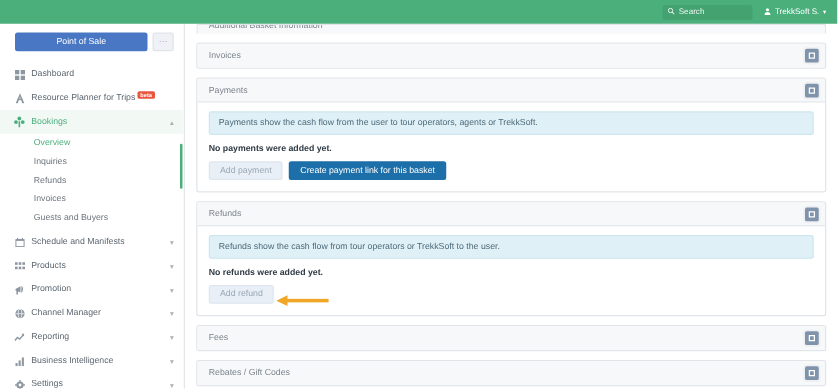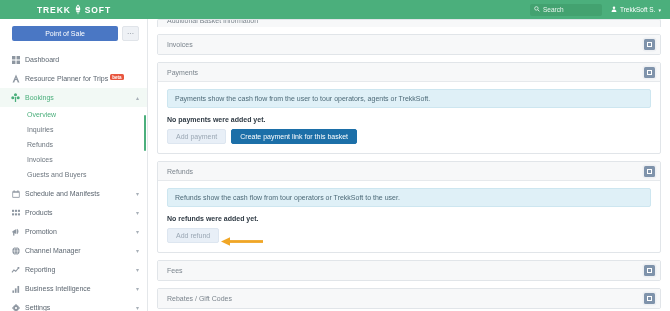--- a/index.html
+++ b/index.html
@@ -194,32 +194,20 @@
 
   .arrow-annot {
     position: absolute; left: 54px; top: 3.5px;
     width: 42px; height: 9px;
   }
 </style>
 </head>
 <body>
 
 <div class="topbar">
-  <div class="logo">
-    <span>TREKK</span>
-    <span class="logo-icon">
-      <svg width="8" height="11" viewBox="0 0 8 11">
-        <path d="M4 0.4 C5.9 2.1 6.6 4.3 6.1 6.3 L1.9 6.3 C1.4 4.3 2.1 2.1 4 0.4 Z" fill="#ffffff"></path>
-        <circle cx="4" cy="3.1" r="0.9" fill="#4BAF7C"></circle>
-        <path d="M1.9 6.6 L6.1 6.6 L5.4 8.2 L2.6 8.2 Z" fill="#ffffff"></path>
-        <path d="M3.2 8.6 L4.8 8.6 L4 10.7 Z" fill="#ffffff" opacity="0.8"></path>
-      </svg>
-    </span>
-    <span>SOFT</span>
-  </div>
   <div class="topbar-right">
     <div class="search-box">
       <span>
         <svg width="6" height="6" viewBox="0 0 10 10">
           <circle cx="4" cy="4" r="2.9" fill="none" stroke="#eaf6ef" stroke-width="1.3"></circle>
           <line x1="6.2" y1="6.2" x2="9" y2="9" stroke="#eaf6ef" stroke-width="1.4"></line>
         </svg>
       </span>
       <span>Search</span>
     </div>

